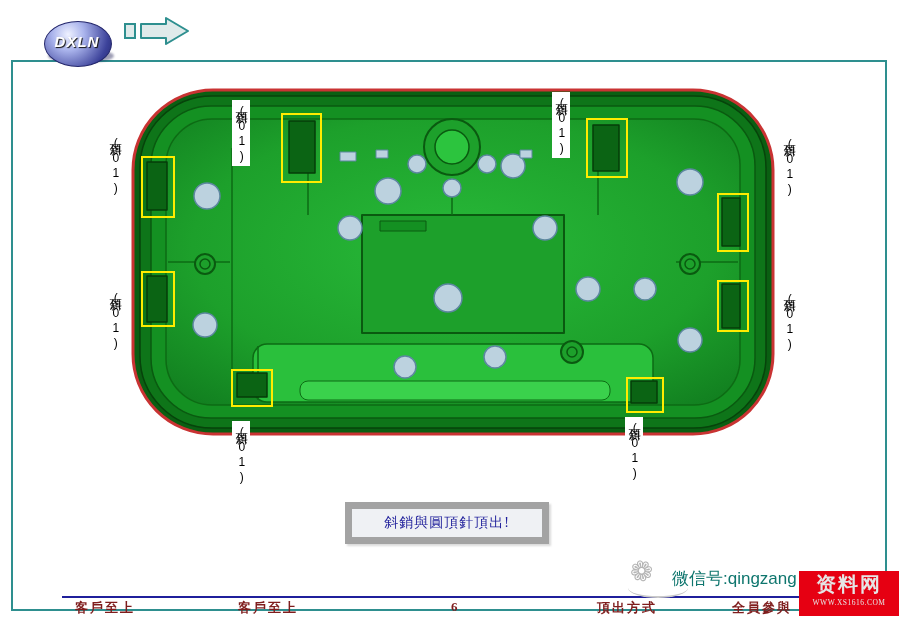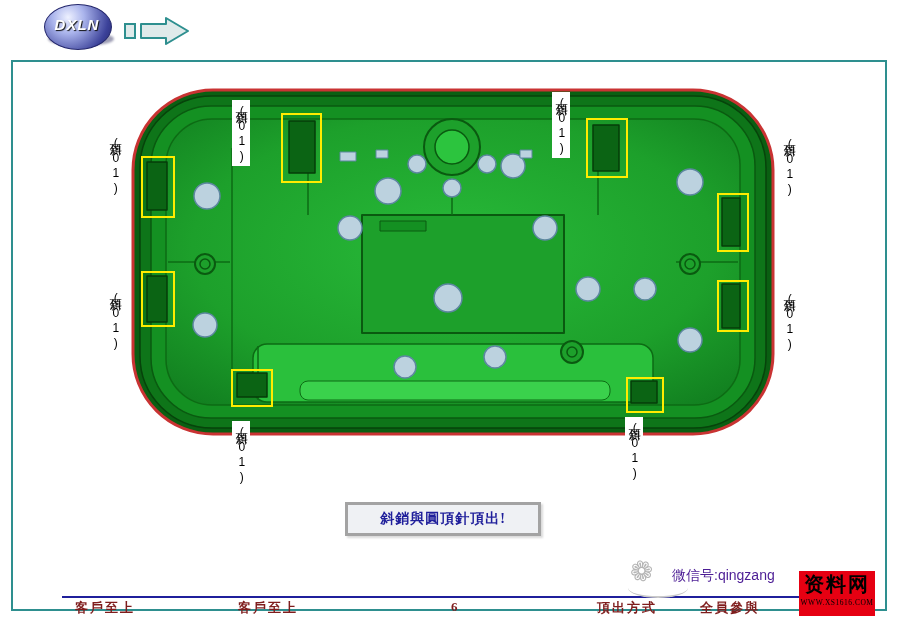--- a/index.html
+++ b/index.html
@@ -1,20 +1,20 @@
 <!DOCTYPE html>
 <html><head>
 <meta charset="utf-8">
 <style>
   html,body{margin:0;padding:0;background:#fff;}
   .page{position:relative;width:899px;height:617px;background:#ffffff;overflow:hidden;
         font-family:"Liberation Sans",sans-serif;}
 
   
-  .logo{position:absolute;left:38px;top:2px;width:84px;height:50px;z-index:3;}
+  .logo{position:absolute;left:38px;top:19px;width:84px;height:50px;z-index:3;}
   .logo-shadow{position:absolute;left:10px;top:30px;width:66px;height:14px;border-radius:50%;
         background:rgba(40,40,90,.45);filter:blur(1px);}
   .logo-ball{position:absolute;left:6px;top:2px;width:66px;height:44px;border-radius:50%;
         background:radial-gradient(circle at 35% 28%, #eef1ff 0%, #aab4ec 30%, #3c429a 75%, #23266b 100%);
         border:1px solid #23266b;}
   .logo-text{position:absolute;left:6px;top:14px;width:66px;text-align:center;color:#fff;
         font-weight:bold;font-style:italic;font-size:15px;text-shadow:1px 1px 1px #111;letter-spacing:1px;}
   .hdr-arrow{position:absolute;left:124px;top:16px;z-index:3;}
   .page-title{position:absolute;left:216px;top:4px;font-family:"Liberation Serif",serif;
         font-size:27px;font-weight:bold;color:#009b9b;letter-spacing:3px;z-index:3;}
@@ -23,38 +23,38 @@
   .frame{position:absolute;left:11px;top:60px;width:872px;height:547px;border:2px solid #2e8f8f;
         background:#fff;z-index:0;}
 
   .cad{position:absolute;left:0;top:0;width:899px;height:617px;z-index:1;}
 
   
   .hl{position:absolute;border:2px solid #ffec00;z-index:5;}
   .vlabel{position:absolute;writing-mode:vertical-rl;text-orientation:upright;background:#ffffff;
         color:#000;font-size:12px;line-height:1.15;padding:2px 2px;z-index:6;letter-spacing:1px;}
   .callout{position:absolute;left:345px;top:502px;width:190px;height:28px;background:#eff1f4;
-        border:3px solid #a3a3a3;color:#1f1f9b;font-weight:bold;font-size:14px;z-index:6;
+        border:7px solid #a3a3a3;color:#1f1f9b;font-weight:normal;font-size:14px;z-index:6;
         display:flex;align-items:center;justify-content:center;font-family:"Liberation Serif",serif;
         letter-spacing:1px;box-shadow:2px 2px 2px rgba(0,0,0,.15);}
 
   
   .footer-line{position:absolute;left:62px;top:596px;width:776px;border-top:2px solid #1f1f9b;z-index:4;}
   .fitem{position:absolute;top:599px;color:#7f1d1d;font-size:13px;font-weight:bold;z-index:4;
         font-family:"Liberation Serif",serif;letter-spacing:2px;}
-  .f1{left:75px;} .f2{left:238px;} .f3{left:451px;letter-spacing:0;} .f4{left:597px;} .f5{left:700px;}
+  .f1{left:75px;} .f2{left:238px;} .f3{left:451px;letter-spacing:0;} .f4{left:597px;} .f5{left:732px;}
 
   
   .wm-flower{position:absolute;left:630px;top:555px;color:#b5b5b5;font-size:28px;z-index:9;
         transform:rotate(-12deg);}
   .wm-swirl{position:absolute;left:628px;top:578px;width:60px;height:18px;border-bottom:2px solid #c9c9c9;
         border-radius:0 0 50% 50%;z-index:9;}
-  .wm-text{position:absolute;left:672px;top:567px;color:#4c1d95;font-size:14px;z-index:9;}
-  .wm-box{position:absolute;left:799px;top:571px;width:76px;height:45px;background:#e60012;z-index:10;
-        color:#000000;text-align:center;}
+  .wm-text{position:absolute;left:672px;top:567px;color:#0f766e;font-size:17px;z-index:9;}
+  .wm-box{position:absolute;left:799px;top:571px;width:100px;height:45px;background:#e60012;z-index:10;
+        color:#e5e5e5;text-align:center;}
   .wm-brand{font-size:20px;font-weight:bold;line-height:27px;letter-spacing:2px;}
   .wm-url{font-size:7.5px;line-height:9px;letter-spacing:.5px;font-family:Liberation Serif, serif;}
 </style>
 </head>
 <body>
 
 <div class="page">
 
   <div class="logo">
     <div class="logo-shadow"></div>

